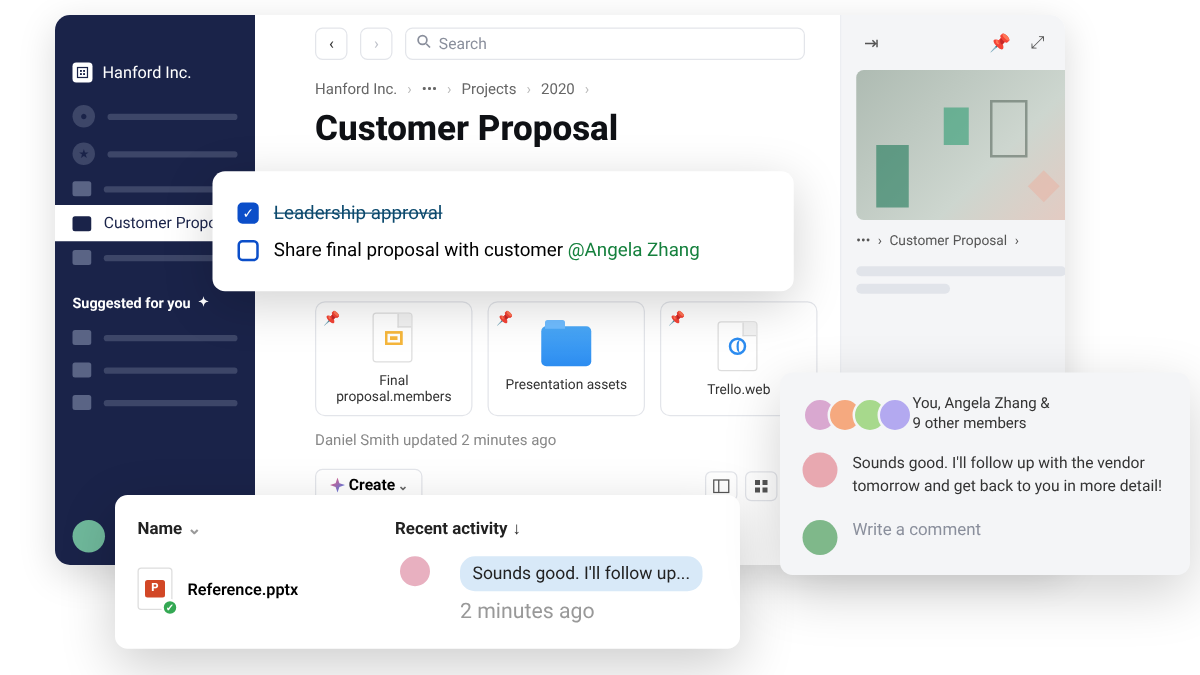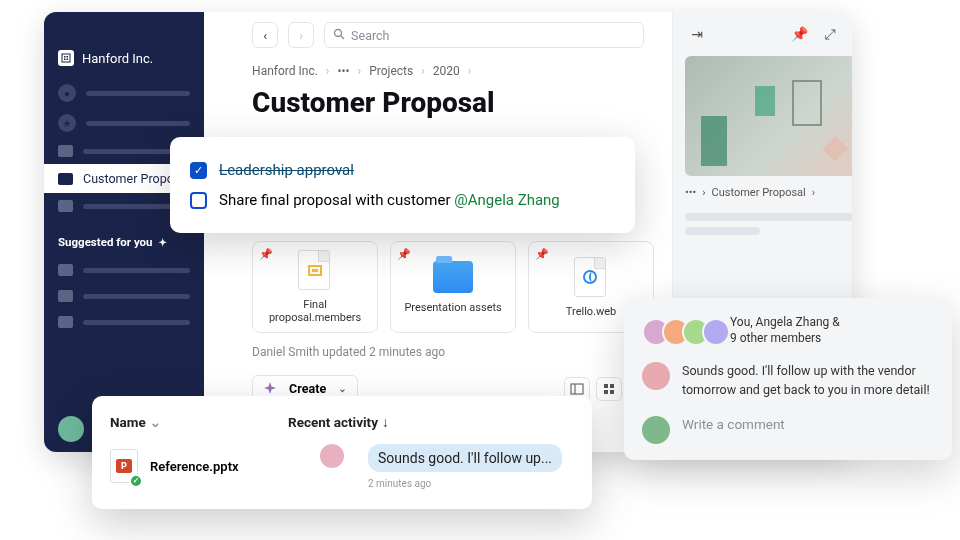--- a/index.html
+++ b/index.html
@@ -43,47 +43,47 @@
   .sheet{width:32px;height:40px;background:#fff;border:1px solid #ddd;border-radius:3px;position:relative}
   .sheet::after{content:"";position:absolute;top:0;right:0;width:10px;height:10px;background:#f2f2f2;border-left:1px solid #ddd;border-bottom:1px solid #ddd}
   .sheet .inner{position:absolute;top:14px;left:9px;width:14px;height:11px}
   .slide-in{background:#f6b73c;border:1.5px solid #f6b73c;outline:2px solid #fff;outline-offset:-4px}
   .folder{width:40px;height:32px;background:linear-gradient(#4aa8f7,#2c8cf0);border-radius:4px;position:relative}
   .folder::before{content:"";position:absolute;top:-5px;left:3px;width:16px;height:7px;background:#6fbcff;border-radius:2px 2px 0 0}
   .globe{width:14px;height:14px;border:2px solid #2c8cf0;border-radius:50%;position:absolute;top:12px;left:8px}
   .globe::after{content:"";position:absolute;inset:0;border-left:2px solid #2c8cf0;border-radius:50%;left:4px;width:4px}
   .meta{font-size:12px;color:#888;padding:12px 0}
   .toolbar{display:flex;align-items:center;justify-content:space-between;padding:4px 0}
-  .create-btn{display:flex;align-items:center;gap:12px;border:1px solid #e3e5ea;border-radius:6px;padding:5px 10px;font-size:12.5px;font-weight:700;cursor:pointer}
+  .create-btn{display:flex;align-items:center;gap:2px;border:1px solid #e3e5ea;border-radius:6px;padding:5px 10px;font-size:12.5px;font-weight:700;cursor:pointer}
   .spark{width:14px;height:14px;display:inline-block}
   .views{display:flex;gap:6px}
   .vbtn{width:26px;height:24px;border:1px solid #e3e5ea;border-radius:5px;display:flex;align-items:center;justify-content:center;color:#555;cursor:pointer}
   .vbtn.active{background:#333;color:#fff;border-color:#333}
   .right{width:212px;background:#f4f5f7;border-left:1px solid #eceef2;padding:10px 12px}
   .rtop{display:flex;align-items:center;justify-content:space-between}
   .ract{display:flex;gap:6px}
   .ibtn{width:24px;height:24px;display:flex;align-items:center;justify-content:center;font-size:14px;color:#555;cursor:pointer;border-radius:4px}
   .preview{margin-top:10px;width:100%;height:120px;background:linear-gradient(135deg,#aebbb2 0%,#cdd6cf 60%,#e8c9c0 100%);border-radius:6px;position:relative;overflow:hidden}
   .preview .shape{position:absolute;background:#1f7a5a;opacity:.6}
   .r-crumbs{display:flex;align-items:center;gap:6px;font-size:11px;color:#555;padding:10px 0 8px}
   .sk{height:8px;border-radius:4px;background:#e1e4ea;margin:6px 0}
 
   .list-pop{position:absolute;left:92px;top:396px;width:500px;background:#fff;border-radius:10px;box-shadow:0 14px 44px rgba(0,0,0,.2);padding:14px 18px 20px;z-index:8}
   .list-head{display:flex;font-size:13.5px;font-weight:700;color:#222;padding:4px 0 14px}
-  .list-head .col1{width:178px;display:flex;align-items:center;gap:4px}
+  .list-head .col1{width:206px;display:flex;align-items:center;gap:4px}
   .list-head .col2{display:flex;align-items:center;gap:4px}
   .list-row{display:flex;align-items:center}
   .list-row .col1{width:210px;display:flex;align-items:center;gap:10px;font-size:13px;font-weight:600}
   .pp-ic{width:30px;height:36px;position:relative}
   .pp-sheet{width:28px;height:34px;background:#fff;border:1px solid #ddd;border-radius:3px;position:relative}
   .pp-badge{position:absolute;top:10px;left:6px;width:16px;height:14px;background:#d24726;border-radius:2px;color:#fff;font-size:9px;font-weight:800;display:flex;align-items:center;justify-content:center}
   .pp-ok{position:absolute;bottom:-3px;right:-3px;width:14px;height:14px;background:#34a853;border:2px solid #fff;border-radius:50%;color:#fff;font-size:8px;display:flex;align-items:center;justify-content:center}
   .list-row .col2{display:flex;gap:24px;align-items:flex-start}
   .msg-sm{background:#d8e9f8;padding:6px 10px;border-radius:12px;font-size:14px;color:#222;max-width:240px;white-space:nowrap;overflow:hidden;text-overflow:ellipsis}
-  .ago{font-size:10px;color:#999;margin-top:6px}
+  .ago{font-size:17px;color:#999;margin-top:6px}
   .mini-av{width:24px;height:24px;border-radius:50%;background:#e8b0c0;flex-shrink:0}
 
   .comments{position:absolute;right:8px;top:298px;width:328px;background:#f4f5f7;border-radius:10px;box-shadow:0 14px 44px rgba(0,0,0,.18);padding:16px 18px;z-index:9}
   .avrow{display:flex;align-items:flex-end;}
   .avstack{display:flex}
   .avstack .av{width:28px;height:28px;border-radius:50%;border:2px solid #f4f5f7;margin-left:-8px}
   .avstack .av:first-child{margin-left:0}
   .members{font-size:12px;color:#333;line-height:1.35}
   .crow{display:flex;gap:12px;margin-top:16px;align-items:flex-start}
   .crow .av{width:28px;height:28px;border-radius:50%;flex-shrink:0}

